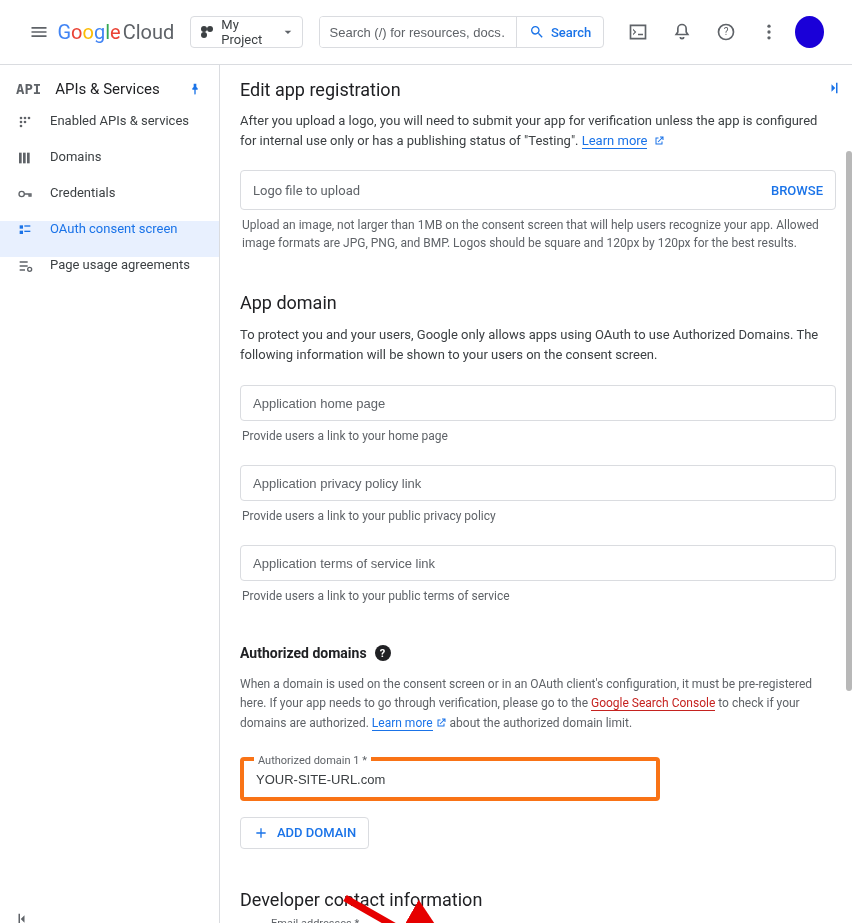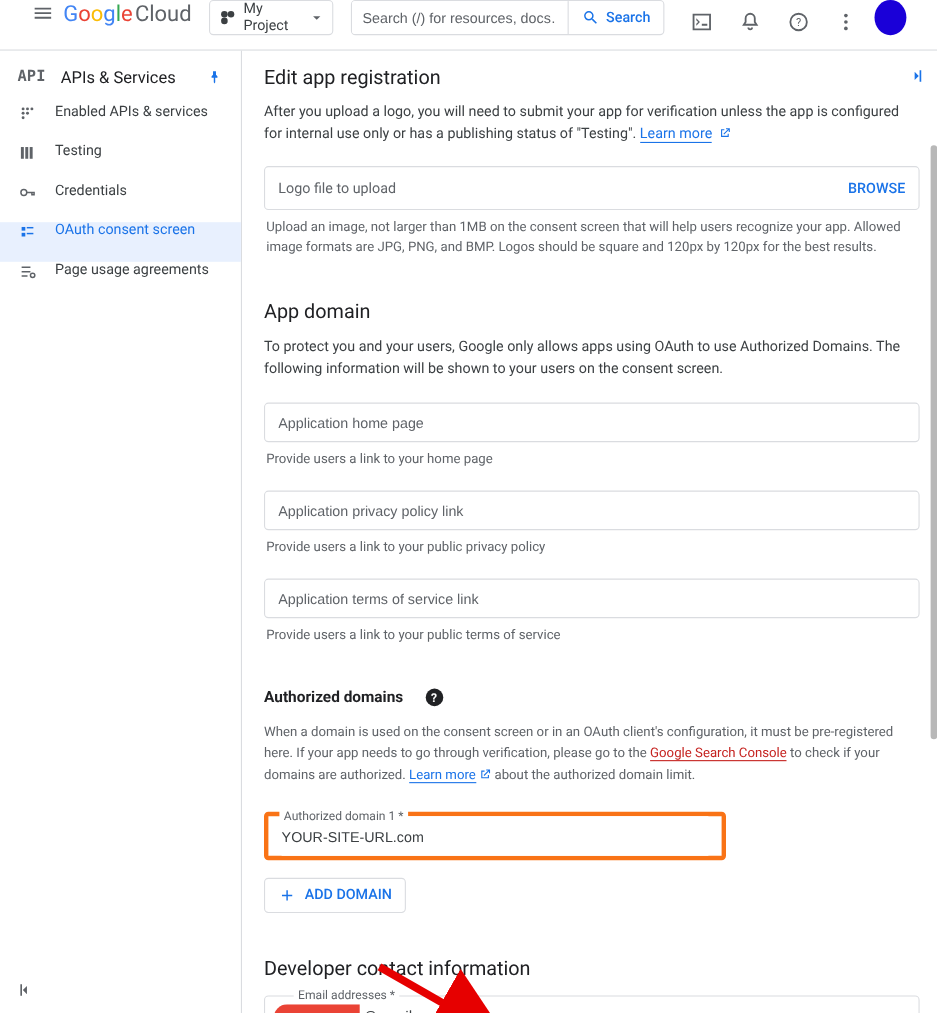--- a/index.html
+++ b/index.html
@@ -1,19 +1,19 @@
 <!DOCTYPE html>
 <html><head>
 <meta charset="utf-8">
 <style>
   * { box-sizing: border-box; margin: 0; padding: 0; }
   body { font-family: Roboto, "Helvetica Neue", Arial, sans-serif; font-size: 13px; color: #202124; background: #fff; width: 852px; }
 
   
-  .header { display: flex; align-items: flex-start; height: 46px; padding: 0 28px; border-bottom: 1px solid #dadce0; gap: 8px; }
+  .header { display: flex; align-items: center; height: 65px; padding: 0 28px; border-bottom: 1px solid #dadce0; gap: 8px; }
   .menu-btn { width: 24px; height: 24px; display: flex; align-items: center; justify-content: center; color: #5f6368; cursor: pointer; }
   .logo { display: flex; align-items: center; font-size: 20px; font-weight: 400; cursor: pointer; margin-right: 8px; }
   .logo-google .b{color:#4285F4}.logo-google .r{color:#EA4335}.logo-google .y{color:#FBBC05}.logo-google .g{color:#34A853}
   .logo-cloud { color:#5f6368; margin-left:2px; }
   .project-selector { display:flex; align-items:center; border:1px solid #dadce0; border-radius:4px; height:32px; padding:0 6px 0 8px; font-size:13px; color:#3c4043; cursor:pointer; gap:4px; }
   .project-dots{width:16px;height:16px;position:relative;margin-right:4px;}
   .project-dots::before{content:"";position:absolute;width:6px;height:6px;border-radius:50%; background:#3c4043;top:2px;left:2px;box-shadow:6px 0 0 #3c4043,0 6px 0 #3c4043;}
   .search-wrap{display:flex;border:1px solid #dadce0;border-radius:4px;height:32px;overflow:hidden;margin-left:8px;}
   .search-input{border:none;outline:none;padding:0 10px;width:230px;font-size:13px;color:#5f6368;}
   .search-input::placeholder{color:#5f6368;}
@@ -53,21 +53,21 @@
   .field-box .browse{color:#1a73e8;font-weight:500;font-size:13px;cursor:pointer;margin-left:48px;}
   .helper{font-size:12px;color:#5f6368;margin:6px 2px 0;line-height:1.5;}
 
   h2.section{font-size:18px;font-weight:400;color:#202124;margin-top:40px;margin-bottom:12px;}
   .section-desc{font-size:13px;color:#3c4043;line-height:1.55;margin-bottom:10px;}
 
   .text-input{width:100%;border:1px solid #dadce0;border-radius:4px;height:36px;padding:0 12px;font-size:13px;color:#0c4a6e;outline:none;}
   .text-input::placeholder{color:#5f6368;}
   .input-group{margin-top:20px;}
 
-  .sub-title{font-size:14px;font-weight:700;color:#202124;margin-top:40px;display:flex;align-items:center;gap:20px;}
+  .sub-title{font-size:14px;font-weight:700;color:#202124;margin-top:40px;display:flex;align-items:center;gap:8px;}
   .help-circ{width:16px;height:16px;border-radius:50%;background:#202124;color:#fff;display:flex;align-items:center;justify-content:center;font-size:11px;font-weight:700;cursor:pointer;}
   .para{font-size:12px;color:#5f6368;line-height:1.6;margin-top:14px;}
   .para .link2{color:#c5221f;border-bottom:1px solid #c5221f;cursor:pointer;}
   .para .link3{color:#1a73e8;cursor:pointer;border-bottom:1px solid #1a73e8;}
 
   .float-label-box{position:relative;border:4px solid #f97316;border-radius:4px;height:44px;margin-top:24px;padding:0 12px;width:420px;}
   .float-label{position:absolute;top:-7px;left:10px;background:#fff;padding:0 4px;font-size:11px;color:#5f6368;}
   .float-input{border:none;outline:none;width:100%;height:100%;font-size:13px;color:#3c4043;padding-top:2px;}
 
   .add-btn{display:inline-flex;align-items:center;gap:8px;border:1px solid #dadce0;border-radius:4px;height:32px;padding:0 12px;margin-top:16px;color:#1a73e8;font-weight:500;font-size:13px;cursor:pointer;}
@@ -167,21 +167,21 @@
       <span>Enabled APIs &amp; services</span>
     </div>
     <div class="side-item">
       <span class="ic">
           <svg width="16" height="16" viewBox="0 0 24 24">
             <rect x="3" y="4" width="4" height="16" fill="#5f6368"></rect>
             <rect x="9" y="4" width="4" height="16" fill="#5f6368"></rect>
             <rect x="15" y="4" width="4" height="16" fill="#5f6368"></rect>
           </svg>
         </span>
-      <span>Testing</span>
+      <span>Domains</span>
     </div>
     <div class="side-item">
       <span class="ic">
           <svg width="16" height="16" viewBox="0 0 24 24">
             <circle cx="7" cy="12" r="4" fill="none" stroke="#5f6368" stroke-width="2"></circle>
             <path d="M11 12h10v3h-3v-3" fill="none" stroke="#5f6368" stroke-width="2"></path>
           </svg>
         </span>
       <span>Credentials</span>
     </div>

